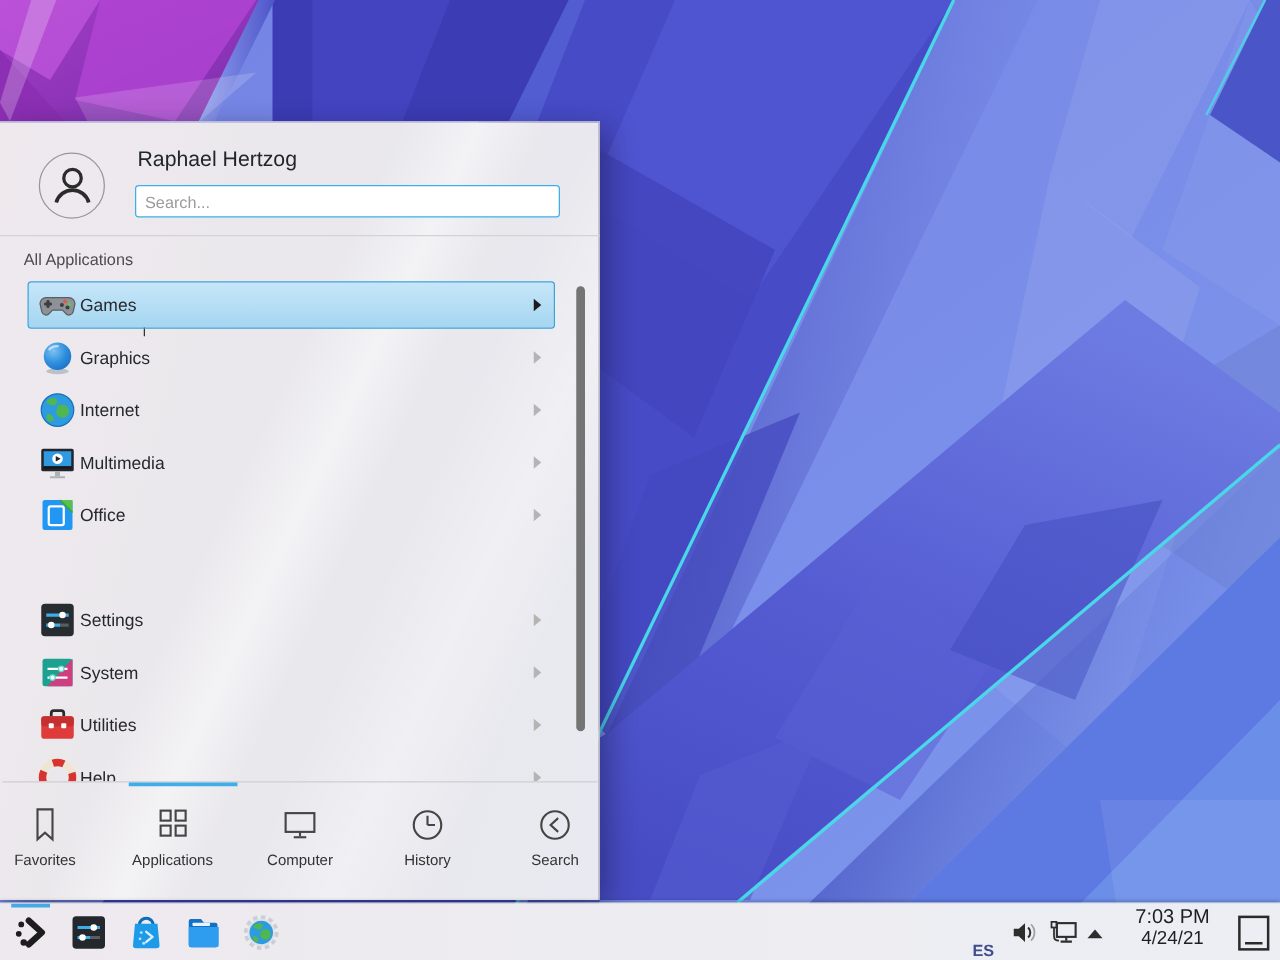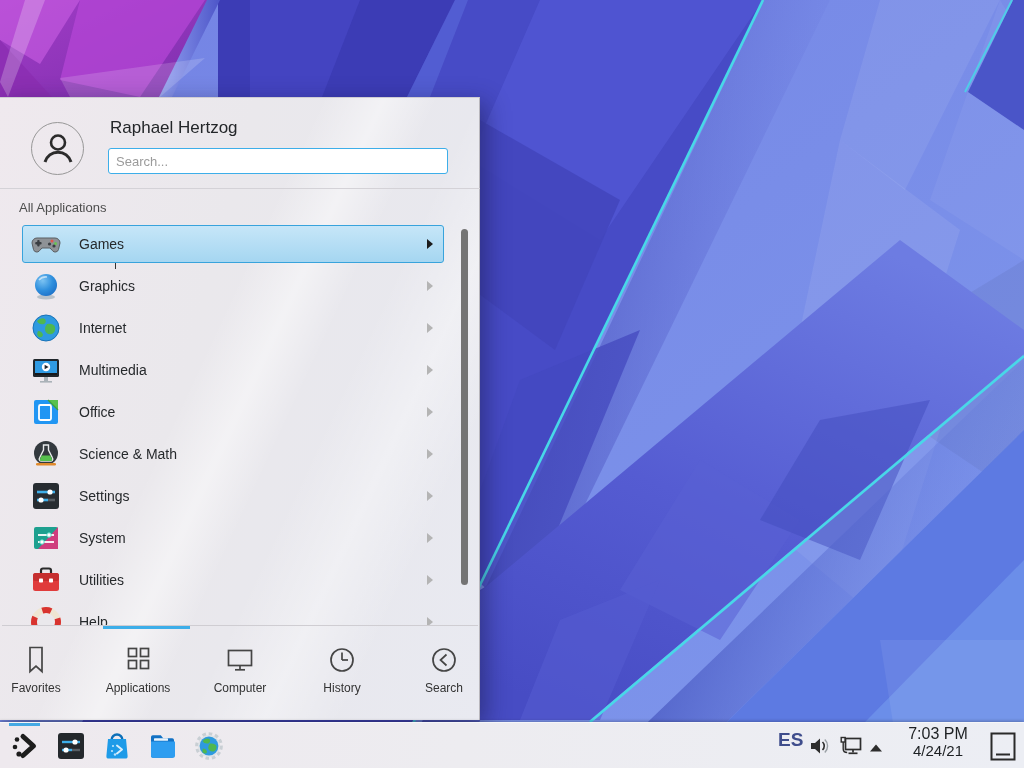--- a/index.html
+++ b/index.html
@@ -30,42 +30,42 @@
   .text-caret { position:absolute; left:115px; top:154px; width:1px; height:17px; background:#333; }
   .header-sep { position:absolute; left:0; top:90px; width:480px; height:1px; background:#d4d2d7; }
   .section-label { position:absolute; left:19px; top:102px; font-size:13px; color:#4d4d4d; }
 
   .cat-list { position:absolute; left:0; top:126px; width:480px; height:401px; overflow:hidden; }
   .cat-row { position:absolute; left:22px; width:422px; height:38px;
     display:flex; align-items:center; border:1px solid transparent; border-radius:3px; }
   .cat-row.selected { background:linear-gradient(#c6e6f8,#a5d6f1); border:1px solid #38a3dc; }
   .cat-icon { width:32px; height:32px; margin-left:7px; flex:0 0 32px; }
   .cat-icon svg { display:block; }
-  .cat-label { margin-left:17px; font-size:14px; color:#26292c; }
+  .cat-label { margin-left:2px; font-size:14px; color:#26292c; }
   .cat-arrow { position:absolute; right:10px; top:50%; margin-top:-5px;
     width:0; height:0; border-left:6px solid #b4b4b4; border-top:5px solid transparent; border-bottom:5px solid transparent; }
   .cat-row.selected .cat-arrow { border-left-color:#1c1c1c; }
 
   .scrollbar { position:absolute; left:461px; top:131px; width:7px; height:356px;
     background:#747474; border-radius:3.5px; }
 
   .tab-sep { position:absolute; left:2px; top:527px; width:476px; height:1px; background:#cfcdd2; }
   .tab-indicator { position:absolute; left:103px; top:528px; width:87px; height:3px; background:#3daee9; }
   .tabbar { position:absolute; left:0; top:532px; width:480px; height:91px; display:flex;gap:30px; }
   .tab { width:96px; height:100%; display:flex; flex-direction:column; align-items:center; }
   .tab .tab-icon { margin-top:14px; height:32px; }
   .tab .tab-label { margin-top:5px; font-size:12px; color:#333; }
 
   
   .taskbar { position:absolute; left:0; bottom:0; width:1024px; height:46px;
     background:linear-gradient(90deg,#eee9ee 0%,#edecf0 45%,#eceef4 100%);
     border-top:1px solid #f6f6f8; box-shadow:0 -1px 3px rgba(0,0,0,.25); }
   .tb-icon { position:absolute; top:8px; width:30px; height:30px; }
   .tb-active-bar { position:absolute; left:9px; top:0px; width:31px; height:3px; background:#45a9e4; }
-  .tray-text { position:absolute; top:6px; font-size:19px; font-weight:bold; color:#3f4d8c; }
+  .tray-text { position:absolute; top:30px; font-size:13px; font-weight:bold; color:#3f4d8c; }
   .tray-icon { position:absolute; }
   .clock { position:absolute; left:890px; top:3px; width:96px; text-align:center; color:#1d2023; line-height:1.05; }
   .clock .time { font-size:16px; }
   .clock .date { font-size:15px; }
   .show-desktop { position:absolute; left:990px; top:9px; width:26px; height:29px; }
 </style>
 </head>
 <body>
 
 <div id="screen">
@@ -230,32 +230,20 @@
             <rect x="4" y="4" width="24" height="24" rx="2" fill="#2196f3"></rect>
             <path d="M28 4 v10 l-10 -10 z" fill="#57c14e"></path>
             <path d="M18 4 l10 10" stroke="#3da03a" stroke-width="1.2"></path>
             <rect x="9" y="9" width="12" height="15" rx="1.5" fill="none" stroke="#ffffff" stroke-width="1.8"></rect>
           </svg>
         </span>
         <span class="cat-label">Office</span>
         <span class="cat-arrow"></span>
       </div>
 
-      <div class="cat-row" style="top:211px">
-        <span class="cat-icon">
-          <svg width="32" height="32" viewBox="0 0 32 32">
-            <circle cx="16" cy="15" r="12" fill="#33393e"></circle>
-            <rect x="6" y="25" width="20" height="2.6" rx="1.3" fill="#e08a2c"></rect>
-            <path d="M13.5 7 h5 v5 l4 8 a2 2 0 0 1 -2 3 h-9 a2 2 0 0 1 -2 -3 l4 -8 z" fill="none" stroke="#e8eaec" stroke-width="1.4"></path>
-            <path d="M11.6 17.5 h8.8 l1.6 3.4 a1.4 1.4 0 0 1 -1.4 2.1 h-9.2 a1.4 1.4 0 0 1 -1.4 -2.1 z" fill="#57c14e"></path>
-          </svg>
-        </span>
-        <span class="cat-label">Science &amp; Math</span>
-        <span class="cat-arrow"></span>
-      </div>
 
       <div class="cat-row" style="top:295px">
         <span class="cat-icon">
           <svg width="32" height="32" viewBox="0 0 32 32">
             <rect x="4" y="5" width="24" height="22" rx="2" fill="#1da08f"></rect>
             <path d="M28 5 v22 h-20 z" fill="#cf3e7e"></path>
             <line x1="8" y1="13" x2="24" y2="13" stroke="#ffffff" stroke-width="1.8"></line>
             <circle cx="19" cy="13" r="2.2" fill="#ffffff" stroke="#59dcc9" stroke-width="1"></circle>
             <line x1="8" y1="20" x2="24" y2="20" stroke="#ffffff" stroke-width="1.8"></line>
             <circle cx="12" cy="20" r="2.2" fill="#ffffff" stroke="#59dcc9" stroke-width="1"></circle>

